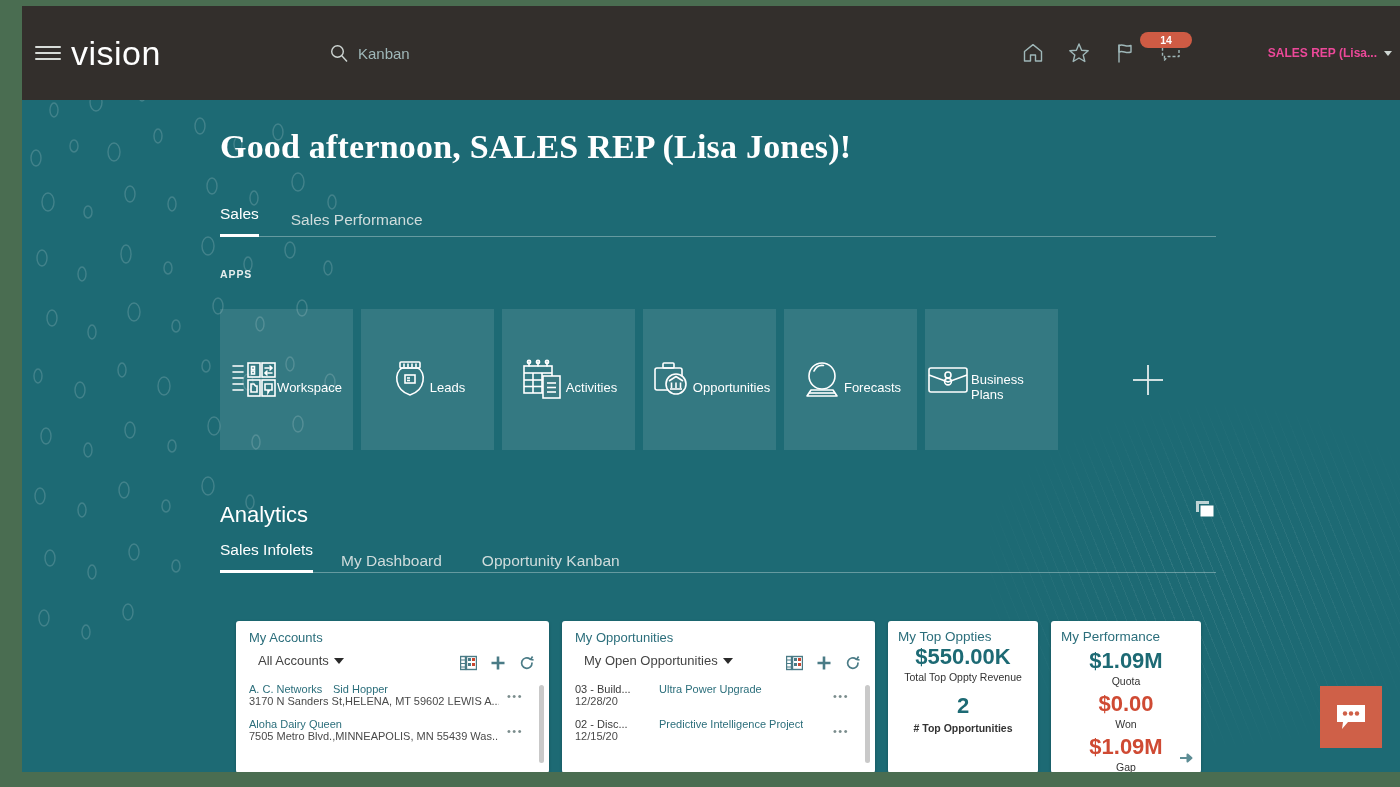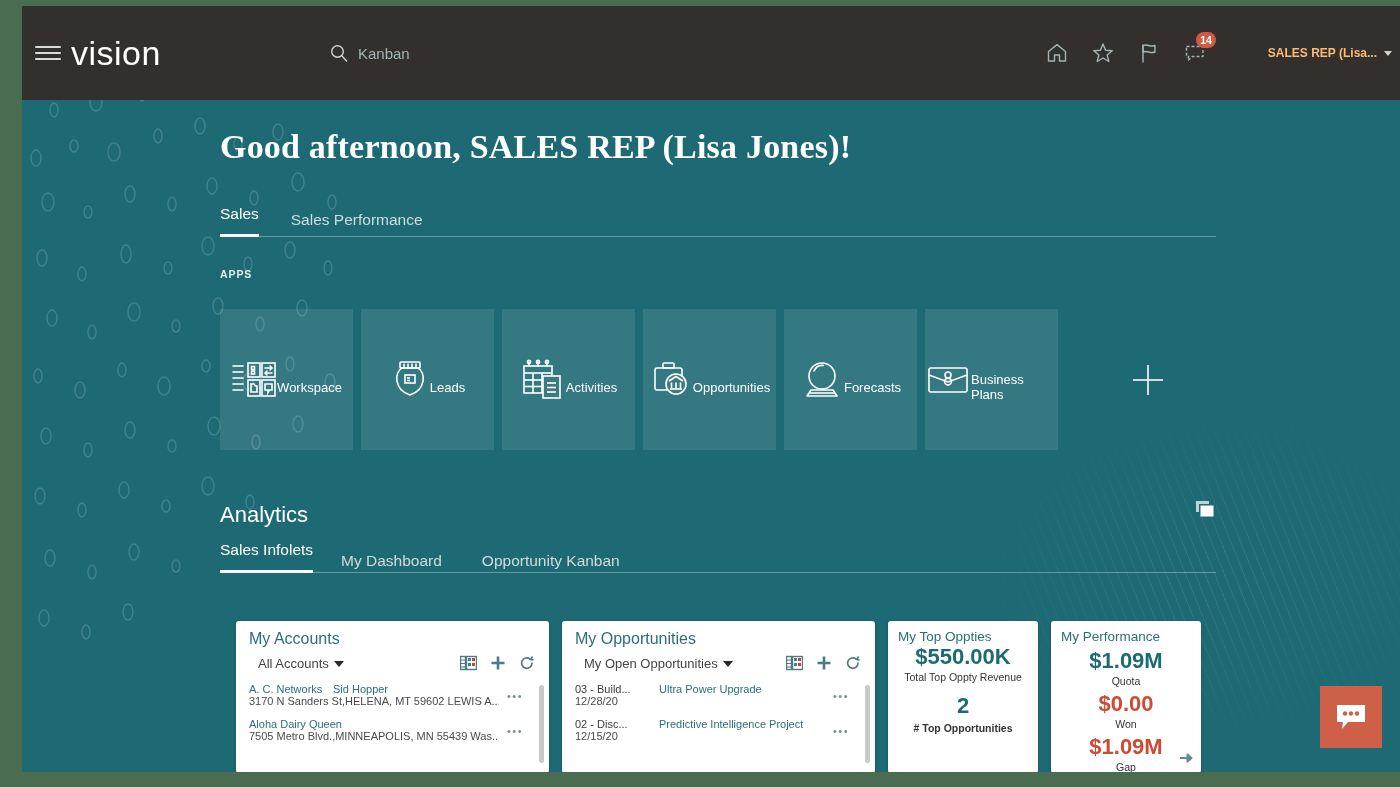--- a/index.html
+++ b/index.html
@@ -58,25 +58,25 @@
     margin-left: auto; display: flex; align-items: center; gap: 0px; padding-right: 18px;
   }
   .hdr-ico {
     width: 46px; height: 46px; display: flex; align-items: center; justify-content: center;
     position: relative; cursor: pointer;
   }
   .badge {
     position: absolute; top: 2px; right: 2px;
     background: #cf5b44; color: #fff; font-size: 10.5px; font-weight: bold;
     border-radius: 9px; min-width: 19px; height: 16px;
-    display: flex; align-items: center; justify-content: center; padding: 0 4px;
+    display: flex; align-items: center; justify-content: center; padding: 0 20px;
   }
   .user-menu {
-    margin-left: 50px; display: flex; align-items: center; gap: 7px;
-    color: #fdba74; font-size: 12px; font-weight: bold; cursor: pointer;
+    margin-left: 74px; display: flex; align-items: center; gap: 7px;
+    color: #ec4899; font-size: 12px; font-weight: bold; cursor: pointer;
   }
   .caret { width: 0;height:0;border-left:4.5px solid transparent;border-right:4.5px solid transparent;border-top:5px solid #cfd6d3; }
 
   
   #content { position: absolute; left: 0; top: 94px; width: 1388px; height: 672px; }
   .greeting {
     position: absolute; left: 198px; top: 28px;
     color: #ffffff; font-family: "Liberation Serif", serif;
     font-size: 34px; font-weight: bold; letter-spacing: .2px;
   }
@@ -126,21 +126,21 @@
   
   .cards { position: absolute; left: 214px; top: 521px; display: flex; align-items: flex-start; }
   .card {
     background: #ffffff; border-radius: 3px; margin-right: 13px;
     box-shadow: 0 1px 3px rgba(0,0,0,.25);
     overflow: hidden; position: relative;
   }
   .card.list-card { width: 313px; height: 152px; }
   .card.kpi-card  { width: 150px; height: 152px; }
   .card-title {
-    color: #2b6e7b; font-size: 16px; padding: 9px 0 0 13px;
+    color: #2b6e7b; font-size: 13px; padding: 9px 0 0 13px;
   }
   .card-sub {
     color: #444; font-size: 13px; padding: 8px 0 0 22px;
     display: flex; align-items: center; gap: 5px; cursor: pointer;
   }
   .dn-caret { width:0;height:0;border-left:5px solid transparent;border-right:5px solid transparent;border-top:6px solid #2a2a2a; }
   .card-actions {
     position: absolute; right: 14px; top: 34px; display: flex; align-items: center; gap: 13px;
   }
   .act { cursor: pointer; display: flex; }

